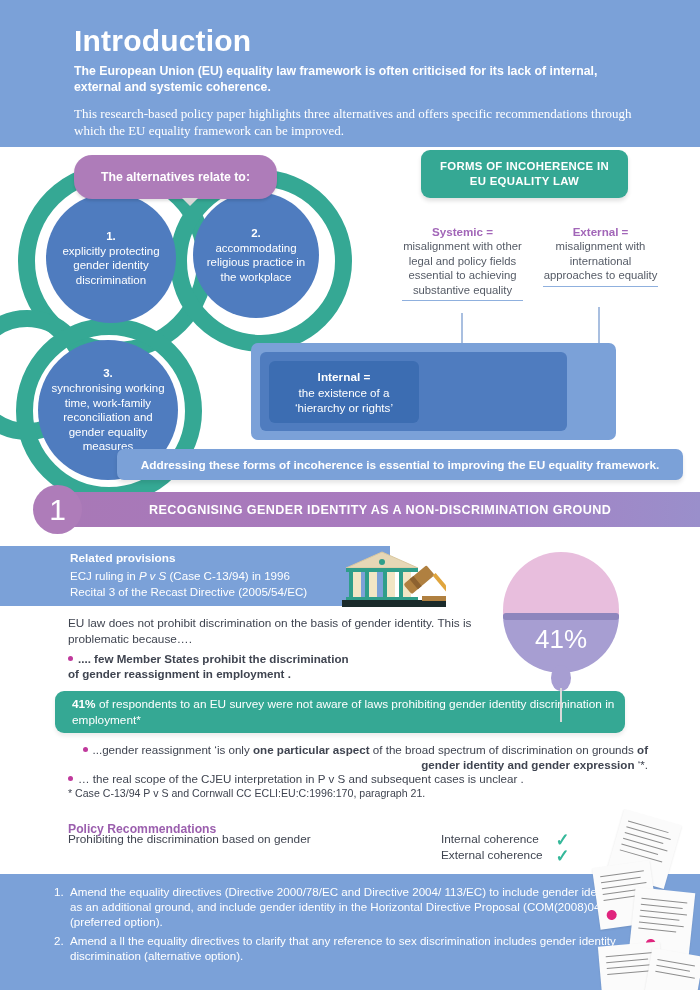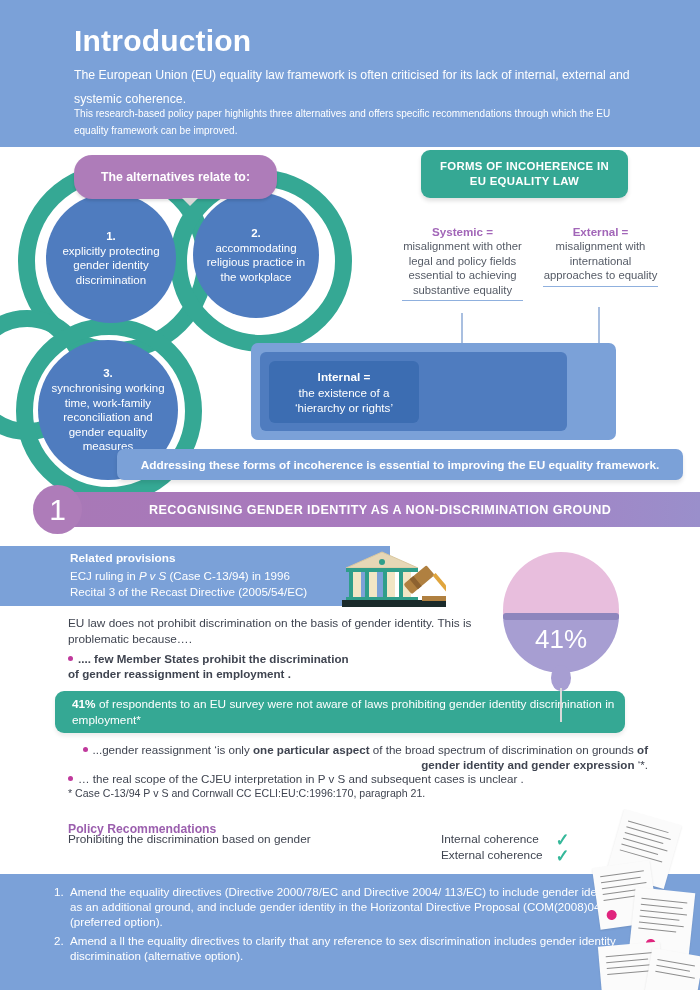--- a/index.html
+++ b/index.html
@@ -20,25 +20,25 @@
   .intro-band {
     position: absolute; left: 0; top: 0; width: 700px; height: 147px;
     background: #7ba1d8;
   }
   .intro-title {
     position: absolute; left: 74px; top: 24px;
     font-size: 30px; font-weight: bold; color: #ffffff; letter-spacing: .2px;
   }
   .intro-p1 {
     position: absolute; left: 74px; top: 63px; width: 560px;
-    font-size: 12.3px; line-height: 24px; color: #ffffff;
+    font-size: 12.3px; line-height: 16px; color: #ffffff; font-weight: bold;
   }
   .intro-p2 {
     position: absolute; left: 74px; top: 106px; width: 560px;
-    font-size: 10px; line-height: 16.5px; color: #ffffff;
+    font-size: 13px; line-height: 16.5px; color: #ffffff; font-family: Liberation Serif, serif;
   }
 
   
   .ring {
     position: absolute; border-radius: 50%; background: transparent;
     border: 17px solid #35a894;
   }
   .ring-a { left: 18px;  top: 163px; width: 196px; height: 196px; }
   .ring-b { left: 170px; top: 170px; width: 182px; height: 182px; }
   .ring-c { left: -38px; top: 310px; width: 130px; height: 130px; }

